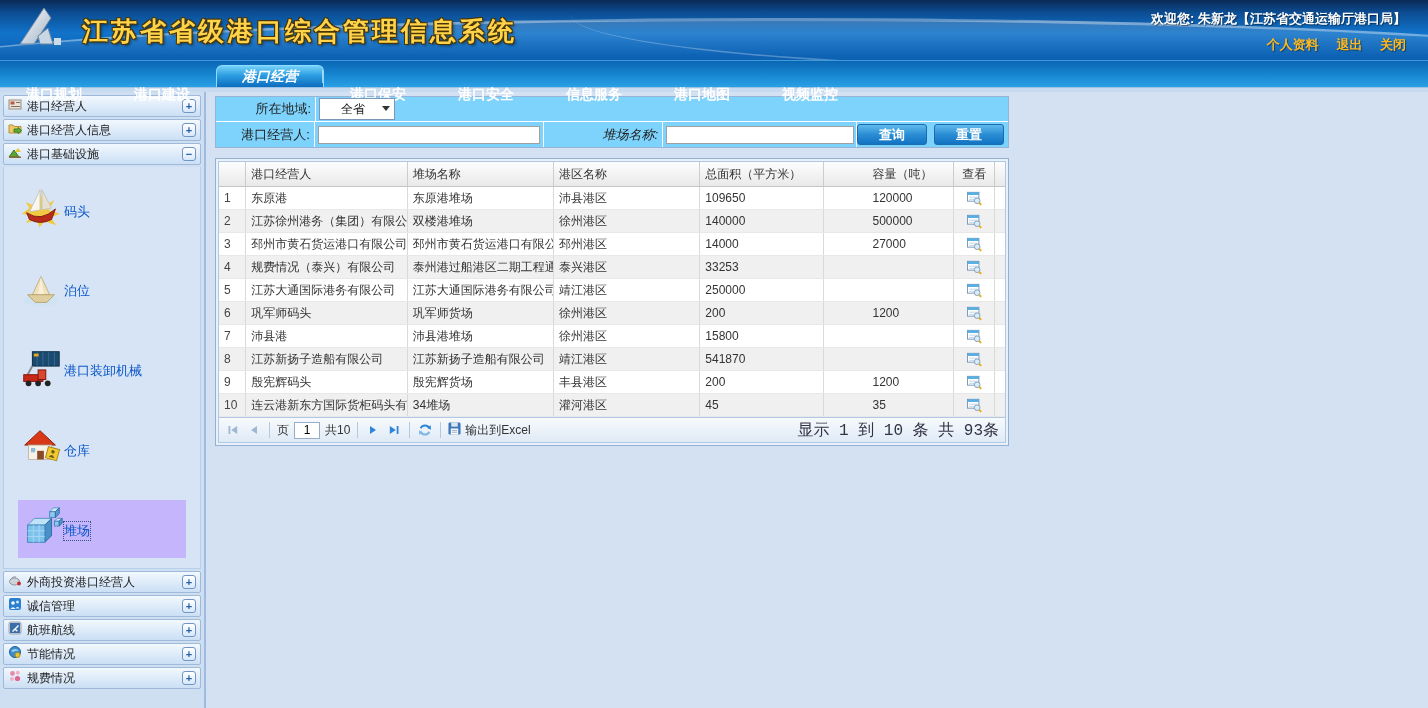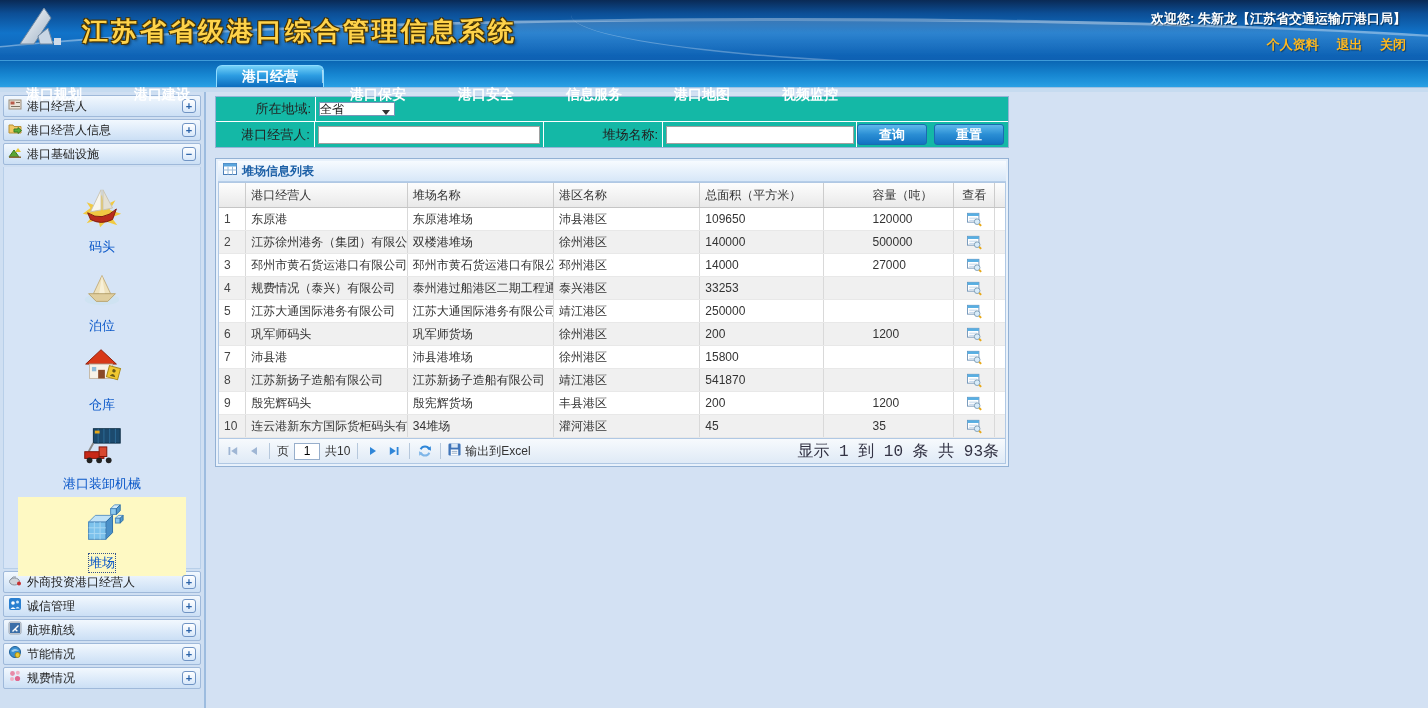--- a/index.html
+++ b/index.html
@@ -25,54 +25,54 @@
 
   
   .nav { height:27px; display:flex; align-items:stretch;
     background:linear-gradient(180deg,#0a66b4 0%,#1787d2 55%,#2aa0e4 100%);
     border-top:1px solid #3e9bd8; }
   .nav-tab { width:108px; position:relative; display:flex; align-items:center; justify-content:center;
     color:#fff; font-size:14px; font-weight:bold; cursor:pointer;margin-top:34px; }
   .nav-tab::after { content:""; position:absolute; right:0; top:4px; bottom:4px; width:1px;
     background:rgba(255,255,255,.55); }
   .nav-tab.active { background:linear-gradient(180deg,#74d2f8 0%,#2d9de2 45%,#0c6dbe 100%);
-    border:1px solid #90dcff; border-bottom:none; border-radius:6px 6px 0 0; margin-top:4px; }
+    border:1px solid #90dcff; border-bottom:none; border-radius:6px 6px 0 0; margin-top:4px;font-style:italic; }
   .below-nav { height:5px; background:#c6dbf0; border-top:1px solid #9fc2e2; }
 
   
   .page-body { display:flex; height:616px; }
   .sidebar { width:206px; background:#cfdff2; border-right:2px solid #9dbcdf; padding:2px 3px; }
   .acc-header { height:22px; margin:1px 0 2px 0; display:flex; align-items:center;
     background:linear-gradient(180deg,#f2f8fe 0%,#dcea f9 50%,#cbdff5 100%);
     background:linear-gradient(180deg,#f2f8fe 0%,#cbdff5 100%);
     border:1px solid #9fb9da; border-radius:2px; padding:0 4px; cursor:pointer; }
   .acc-header .lbl { flex:1; font-size:12px; color:#222; margin-left:5px; }
   .acc-toggle { width:14px; height:14px; border:1px solid #7094c4; border-radius:3px;
     background:linear-gradient(180deg,#ffffff,#d8e8fa); color:#2a62a8; font-size:11px; line-height:12px;
     text-align:center; font-weight:bold; cursor:pointer; }
   .facility-body { height:402px; background:#d6e4f6; border:1px solid #b8cfe9; border-top:none;
     display:flex; flex-direction:column; justify-content:space-between; padding:14px 0 10px 0; margin-bottom:2px; }
-  .facility-item { display:flex; flex-direction:column; align-items:center; cursor:pointer;
+  .facility-item { display:flex; flex-direction:row; align-items:center; cursor:pointer;
     padding:4px 0; margin:0 14px; }
   .facility-item .cap { margin-top:3px; font-size:13px; color:#0a57c8; }
-  .facility-item.selected { background:#fef9c3; }
+  .facility-item.selected { background:#c4b5fd; }
   .facility-item.selected .cap { outline:1px dotted #35528a; }
 
   
   .main { margin-left:9px; padding-top:4px; width:796px; }
-  .filter-panel { width:794px; border:1px solid #96b4d6; background:#14b8a6; }
+  .filter-panel { width:794px; border:1px solid #96b4d6; background:#7dd3fc; }
   .f-row { display:flex; height:25px; align-items:center; }
   .f-row.r1 { border-bottom:1px solid #ffffff; }
   .f-label { width:100px; text-align:right; font-size:13px; color:#222; padding-right:4px;
     border-right:1px solid #fff; align-self:stretch; display:flex; align-items:center; justify-content:flex-end; }
-  .f-label.w120 { width:120px; }
+  .f-label.w120 { width:120px;font-style:italic; }
   .f-cell { align-self:stretch; display:flex; align-items:center; padding-left:3px; border-right:1px solid #fff; }
   .f-input { height:18px; border:1px solid #a0a0a0; background:#fff; font-size:12px; padding:0 3px; }
-  .fake-select { width:76px; height:14px; border:1px solid #7a96b8; background:#fff;
-    font-size:12px; color:#111; display:flex; align-items:center; padding-left:0; cursor:pointer; position:relative; }
+  .fake-select { width:76px; height:22px; border:1px solid #7a96b8; background:#fff;
+    font-size:12px; color:#111; display:flex; align-items:center; padding-left:21px; cursor:pointer; position:relative; }
   .fake-select .arr { position:absolute; right:4px; top:7px; width:0; height:0;
     border-left:4px solid transparent; border-right:4px solid transparent; border-top:5px solid #333; }
   .btns { flex:1; display:flex; justify-content:flex-end; align-items:flex-start; gap:7px; padding-right:4px; }
   .blue-btn { width:70px; height:21px; color:#fff; font-size:13px; font-weight:bold; text-align:center;
     line-height:20px; border:1px solid #1b6bb0; border-radius:3px; cursor:pointer;
     background:linear-gradient(180deg,#5fb9ec 0%,#2b8ed4 50%,#1273c2 100%); }
 
   
   .grid-panel { width:794px; margin-top:10px; border:1px solid #93b1d4; background:#e8f1fb; padding:2px; }
   .grid-title { height:21px; display:flex; align-items:center; gap:5px; padding:0 5px;
@@ -188,48 +188,48 @@
           <span><svg viewBox="0 0 48 48" width="46" height="46">
               <ellipse cx="24" cy="37" rx="18" ry="6" fill="#cfe3f2"></ellipse>
               <polygon points="24,12 15,31 33,31" fill="#efe2bc" stroke="#c2ad7e"></polygon>
               <polygon points="24,12 21,31 27,31" fill="#f8f0d8"></polygon>
               <polygon points="10,31 38,31 30,39 18,39" fill="#e0ce9e" stroke="#b8a470"></polygon>
             </svg></span>
           <span class="cap">泊位</span>
         </div>
         <div class="facility-item">
           <span><svg viewBox="0 0 48 48" width="46" height="46">
-              <polygon points="7,22 23,7 39,22" fill="#d83818" stroke="#8e1e08"></polygon>
-              <rect x="11" y="22" width="24" height="15" fill="#f7f2e8" stroke="#c4b8a6"></rect>
-              <rect x="20" y="28" width="7" height="9" fill="#8a4a28"></rect>
-              <rect x="13.5" y="25" width="4.5" height="4.5" fill="#8ebcda"></rect>
-              <g transform="rotate(15 36 31)">
-                <rect x="30" y="25" width="12" height="12" fill="#f0c830" stroke="#a8881a"></rect>
-                <circle cx="36" cy="29" r="1.8" fill="#6a5a18"></circle>
-                <path d="M33 35 Q36 30 39 35 Z" fill="#6a5a18"></path>
-              </g>
-            </svg></span>
-          <span class="cap">仓库</span>
-        </div>
-        <div class="facility-item">
-          <span><svg viewBox="0 0 48 48" width="46" height="46">
               <rect x="15" y="7" width="28" height="15" fill="#1c4a6e" stroke="#0c2c44"></rect>
               <line x1="20" y1="7" x2="20" y2="22" stroke="#2d6c96"></line>
               <line x1="26" y1="7" x2="26" y2="22" stroke="#2d6c96"></line>
               <line x1="32" y1="7" x2="32" y2="22" stroke="#2d6c96"></line>
               <line x1="38" y1="7" x2="38" y2="22" stroke="#2d6c96"></line>
               <rect x="16.5" y="9" width="5" height="3" fill="#e8a818"></rect>
               <line x1="15" y1="22" x2="10" y2="31" stroke="#888888" stroke-width="2"></line>
               <rect x="6" y="31" width="20" height="7" fill="#c82818" stroke="#801408"></rect>
               <rect x="21" y="26" width="8" height="10" fill="#d84830" stroke="#801408"></rect>
               <circle cx="11" cy="40" r="3" fill="#222"></circle>
               <circle cx="21" cy="40" r="3" fill="#222"></circle>
               <circle cx="31" cy="40" r="3" fill="#222"></circle>
             </svg></span>
           <span class="cap">港口装卸机械</span>
+        </div>
+        <div class="facility-item">
+          <span><svg viewBox="0 0 48 48" width="46" height="46">
+              <polygon points="7,22 23,7 39,22" fill="#d83818" stroke="#8e1e08"></polygon>
+              <rect x="11" y="22" width="24" height="15" fill="#f7f2e8" stroke="#c4b8a6"></rect>
+              <rect x="20" y="28" width="7" height="9" fill="#8a4a28"></rect>
+              <rect x="13.5" y="25" width="4.5" height="4.5" fill="#8ebcda"></rect>
+              <g transform="rotate(15 36 31)">
+                <rect x="30" y="25" width="12" height="12" fill="#f0c830" stroke="#a8881a"></rect>
+                <circle cx="36" cy="29" r="1.8" fill="#6a5a18"></circle>
+                <path d="M33 35 Q36 30 39 35 Z" fill="#6a5a18"></path>
+              </g>
+            </svg></span>
+          <span class="cap">仓库</span>
         </div>
         <div class="facility-item selected">
           <span><svg viewBox="0 0 48 48" width="46" height="46">
               <polygon points="10,22 17,15 35,15 28,22" fill="#bfe2f7" stroke="#5a94c4"></polygon>
               <polygon points="28,22 35,15 35,33 28,40" fill="#4a90c8" stroke="#2f6ea4"></polygon>
               <rect x="10" y="22" width="18" height="18" fill="#7cc2ec" stroke="#4a88bc"></rect>
               <line x1="16" y1="22" x2="16" y2="40" stroke="#a9d8f4"></line>
               <line x1="22" y1="22" x2="22" y2="40" stroke="#a9d8f4"></line>
               <line x1="10" y1="28" x2="28" y2="28" stroke="#a9d8f4"></line>
               <line x1="10" y1="34" x2="28" y2="34" stroke="#a9d8f4"></line>
@@ -315,32 +315,20 @@
           <input class="f-input" style="width: 188px;" value="">
         </div>
         <div class="btns">
           <div class="blue-btn">查询</div>
           <div class="blue-btn">重置</div>
         </div>
       </div>
     </div>
 
     <div class="grid-panel">
-      <div class="grid-title">
-        <span>
-          <svg viewBox="0 0 14 14" width="14" height="14">
-            <rect x="0.5" y="1.5" width="13" height="11" fill="#fff" stroke="#4a7fb8"></rect>
-            <rect x="0.5" y="1.5" width="13" height="3" fill="#5aa5dd"></rect>
-            <line x1="0.5" y1="8" x2="13.5" y2="8" stroke="#9bbcd9"></line>
-            <line x1="5" y1="4.5" x2="5" y2="12.5" stroke="#9bbcd9"></line>
-            <line x1="9.5" y1="4.5" x2="9.5" y2="12.5" stroke="#9bbcd9"></line>
-          </svg>
-        </span>
-        <span class="t">堆场信息列表</span>
-      </div>
       <div class="grid" id="grid">
           <div class="g-row head">
             <div class="gc c0"></div>
             <div class="gc c1">港口经营人</div>
             <div class="gc c2">堆场名称</div>
             <div class="gc c3">港区名称</div>
             <div class="gc c4">总面积（平方米）</div>
             <div class="gc c5">容量（吨）</div>
             <div class="gc c6">查看</div>
             <div class="gc c7"></div>

